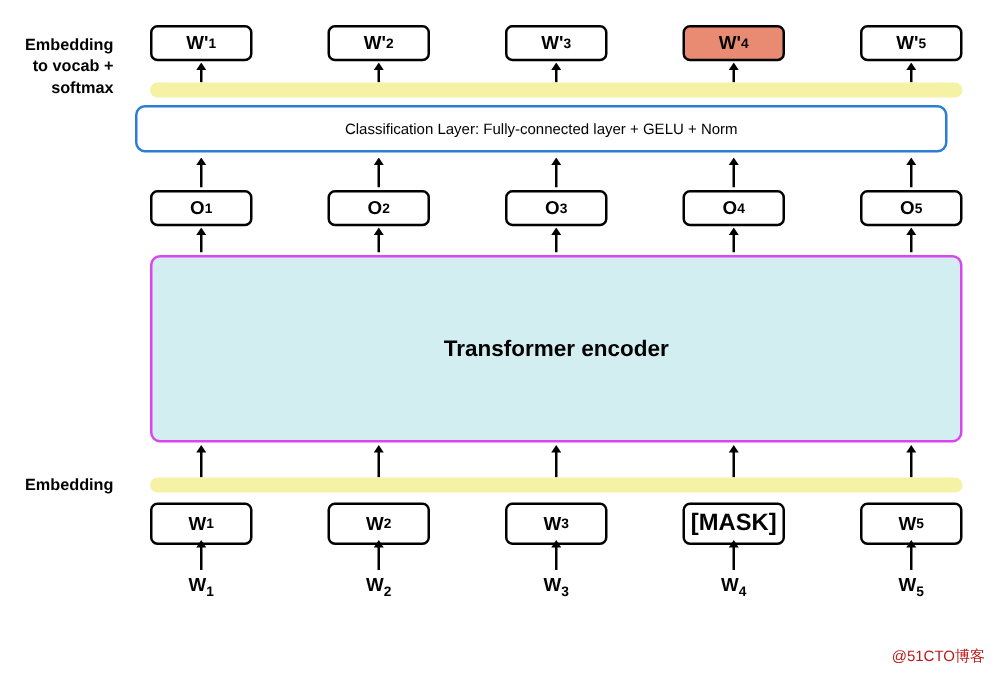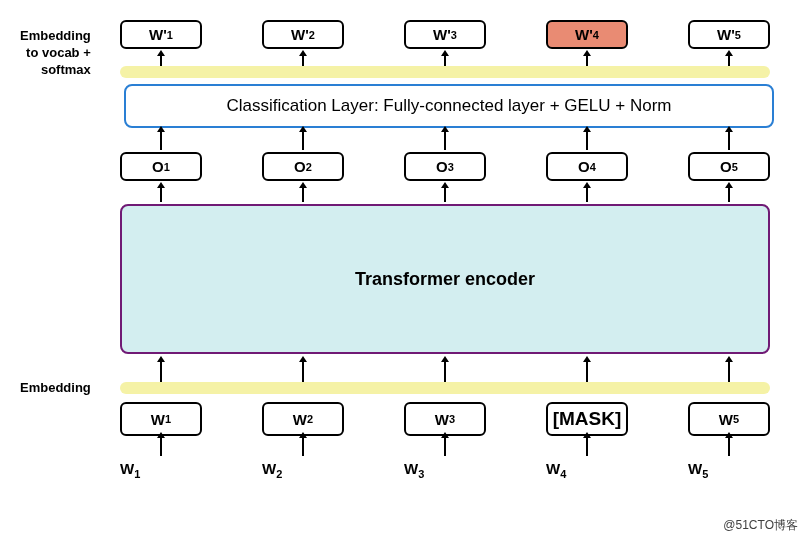--- a/index.html
+++ b/index.html
@@ -43,34 +43,34 @@
   .yellowbar {
     position: absolute;
     left: 100px;
     width: 650px;
     height: 12px;
     background: #f5f2a6;
     border-radius: 6px;
   }
   .classlayer {
     position: absolute;
-    left: 104px;
+    left: 88px;
     width: 650px;
     border: 2px solid #2a7fd4;
     border-radius: 8px;
     background: #fff;
     text-align: center;
-    font-size: 17px;
+    font-size: 12px;
     padding: 10px 0;
   }
   .encoder {
     position: absolute;
     left: 100px;
     width: 650px;
-    border: 2px solid #701a75;
+    border: 2px solid #d946ef;
     border-radius: 8px;
     background: #d3eef0;
     text-align: center;
     font-weight: bold;
     font-size: 18px;
     display: flex;
     align-items: center;
     justify-content: center;
   }
   .leftlabel {
@@ -92,31 +92,31 @@
     display: flex;
     justify-content: center;
   }
   .arrow svg { display: block; }
   .raw-row {
     position: absolute;
     left: 100px;
     width: 650px;
     display: flex;
     justify-content: space-between;
-    text-align: left;
+    text-align: center;
     font-weight: bold;
     font-size: 15px;
   }
   .raw-row > div { width: 82px; }
   .watermark {
     position: absolute;
-    right: 2px;
+    right: 12px;
     bottom: 8px;
     font-size: 12px;
-    color: #404040;
+    color: #b91c1c;
   }
 </style>
 </head>
 <body>
 
 <div class="diagram">
 
   <div class="row" style="top:0px">
     <div class="node">W'<span class="sub">1</span></div>
     <div class="node">W'<span class="sub">2</span></div>

